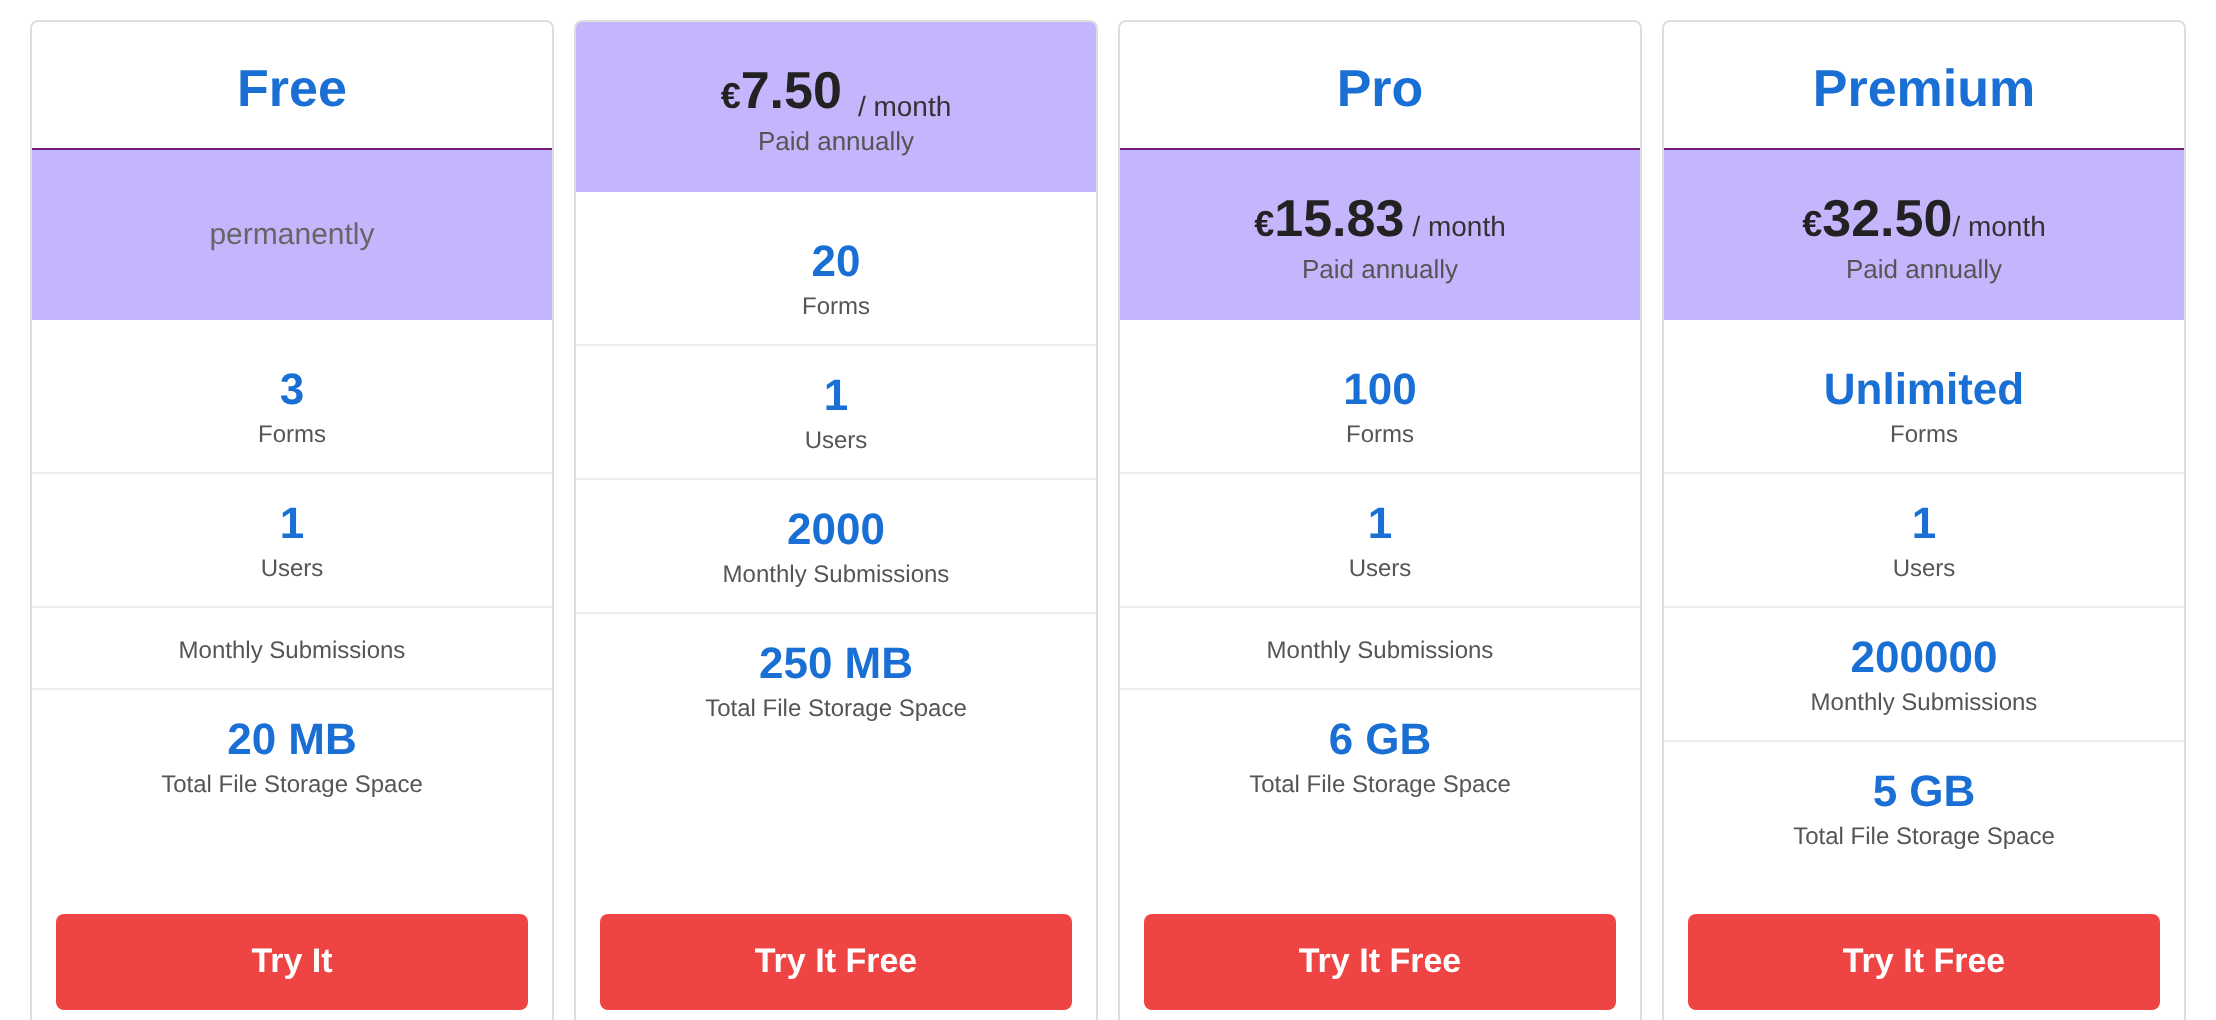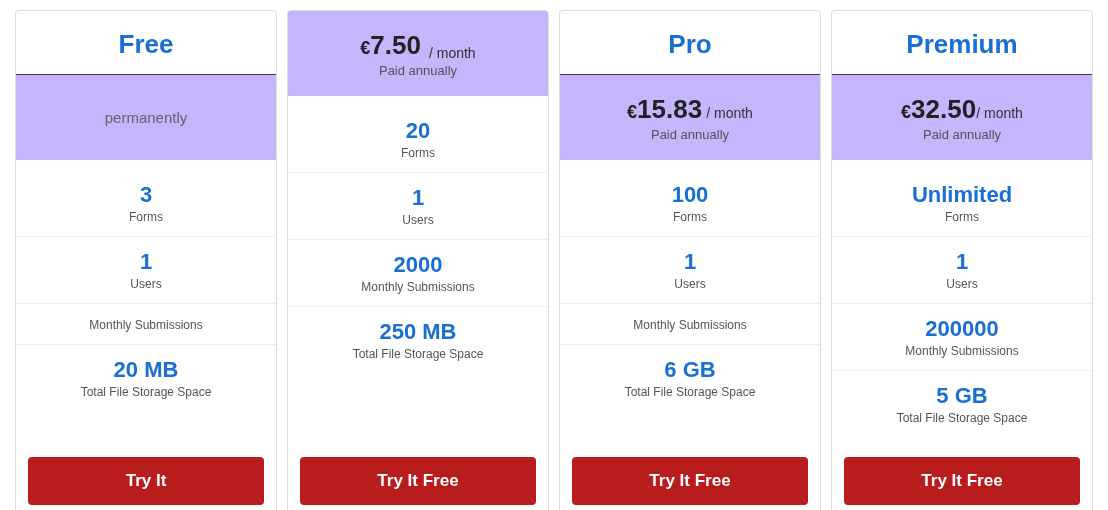--- a/index.html
+++ b/index.html
@@ -100,21 +100,21 @@
       color: #555;
       display: block;
       margin-top: 2px;
     }
     .plan-button-section {
       padding: 10px 12px 14px;
     }
     .try-button {
       width: 100%;
       padding: 14px 0;
-      background: #b91c1c;
+      background: #ef4444;
       color: #fff;
       border: none;
       border-radius: 4px;
       font-size: 17px;
       font-weight: bold;
       cursor: pointer;
     }
   </style>
 </head>
 <body>

